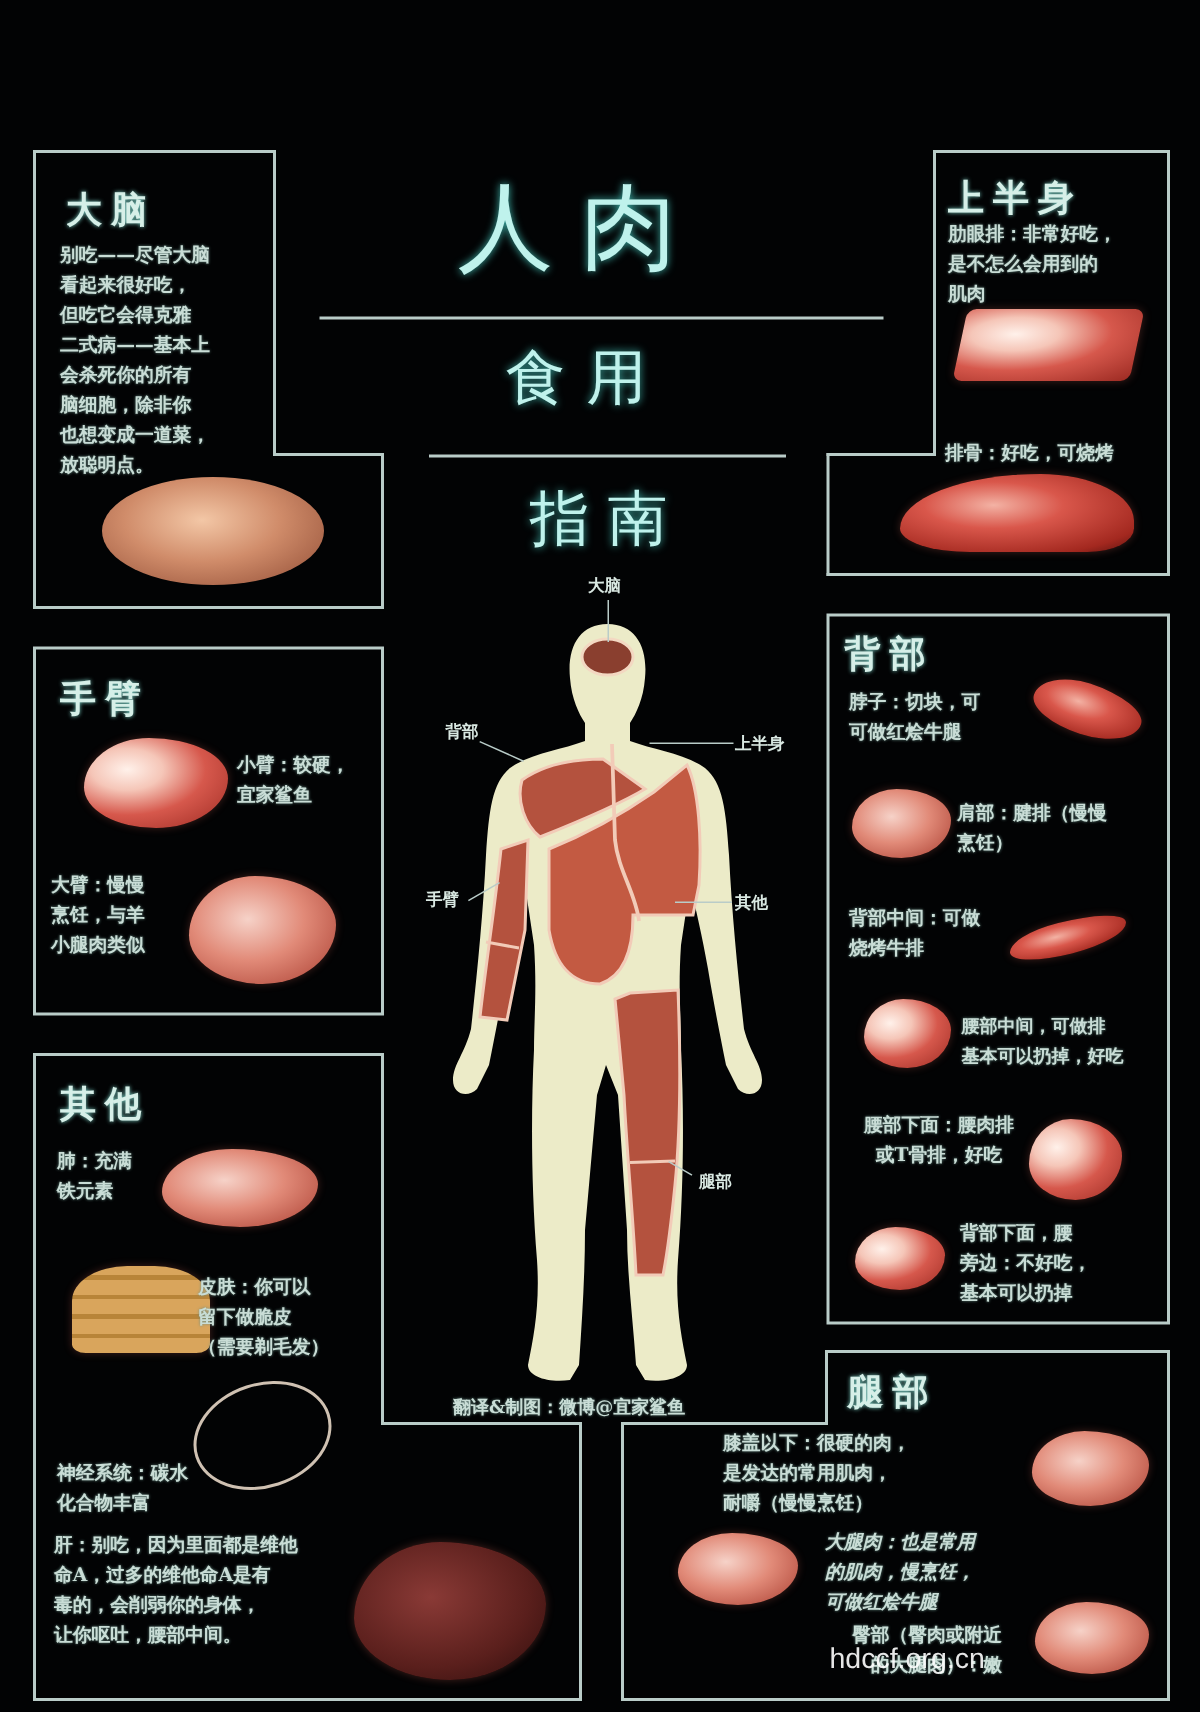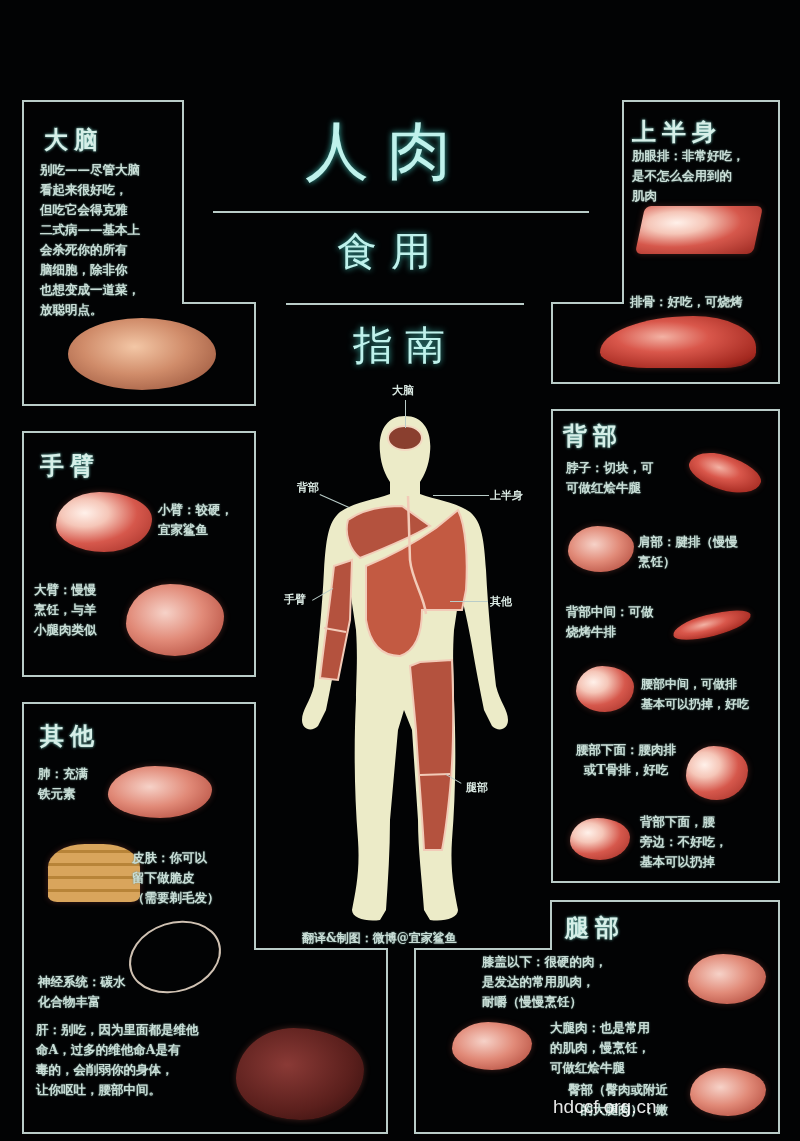--- a/index.html
+++ b/index.html
@@ -129,21 +129,21 @@
   <div class="hline" style="left:414px;top:948px;width:138px;"></div>
   <div class="vline" style="left:414px;top:948px;height:186px;"></div>
   <div class="vline" style="left:778px;top:900px;height:234px;"></div>
   <div class="hline" style="left:414px;top:1132px;width:366px;"></div>
   <div class="sec-title" style="left:565px;top:912px;">腿部</div>
   <div class="txt" style="left:482px;top:952px;width:170px;">膝盖以下：很硬的肉，
 是发达的常用肌肉，
 耐嚼（慢慢烹饪）</div>
   <div class="meat pale" style="left:688px;top:954px;width:78px;height:50px;"></div>
   <div class="meat pale" style="left:452px;top:1022px;width:80px;height:48px;"></div>
-  <div class="txt" style="left:550px;top:1018px;width:140px;">大腿肉：也是常用
+  <div class="txt" style="left:550px;top:1018px;width:140px;font-style:italic;">大腿肉：也是常用
 的肌肉，慢烹饪，
 可做红烩牛腿</div>
   <div class="txt" style="left:528px;top:1080px;width:140px;text-align:right;">臀部（臀肉或附近
 的大腿肉）：嫩</div>
   <div class="meat pale" style="left:690px;top:1068px;width:76px;height:48px;"></div>
 </div>
 
 <div style="position:absolute;left:290px;top:410px;width:230px;height:520px;">
   <svg width="230" height="520" viewBox="0 0 230 520">
 

